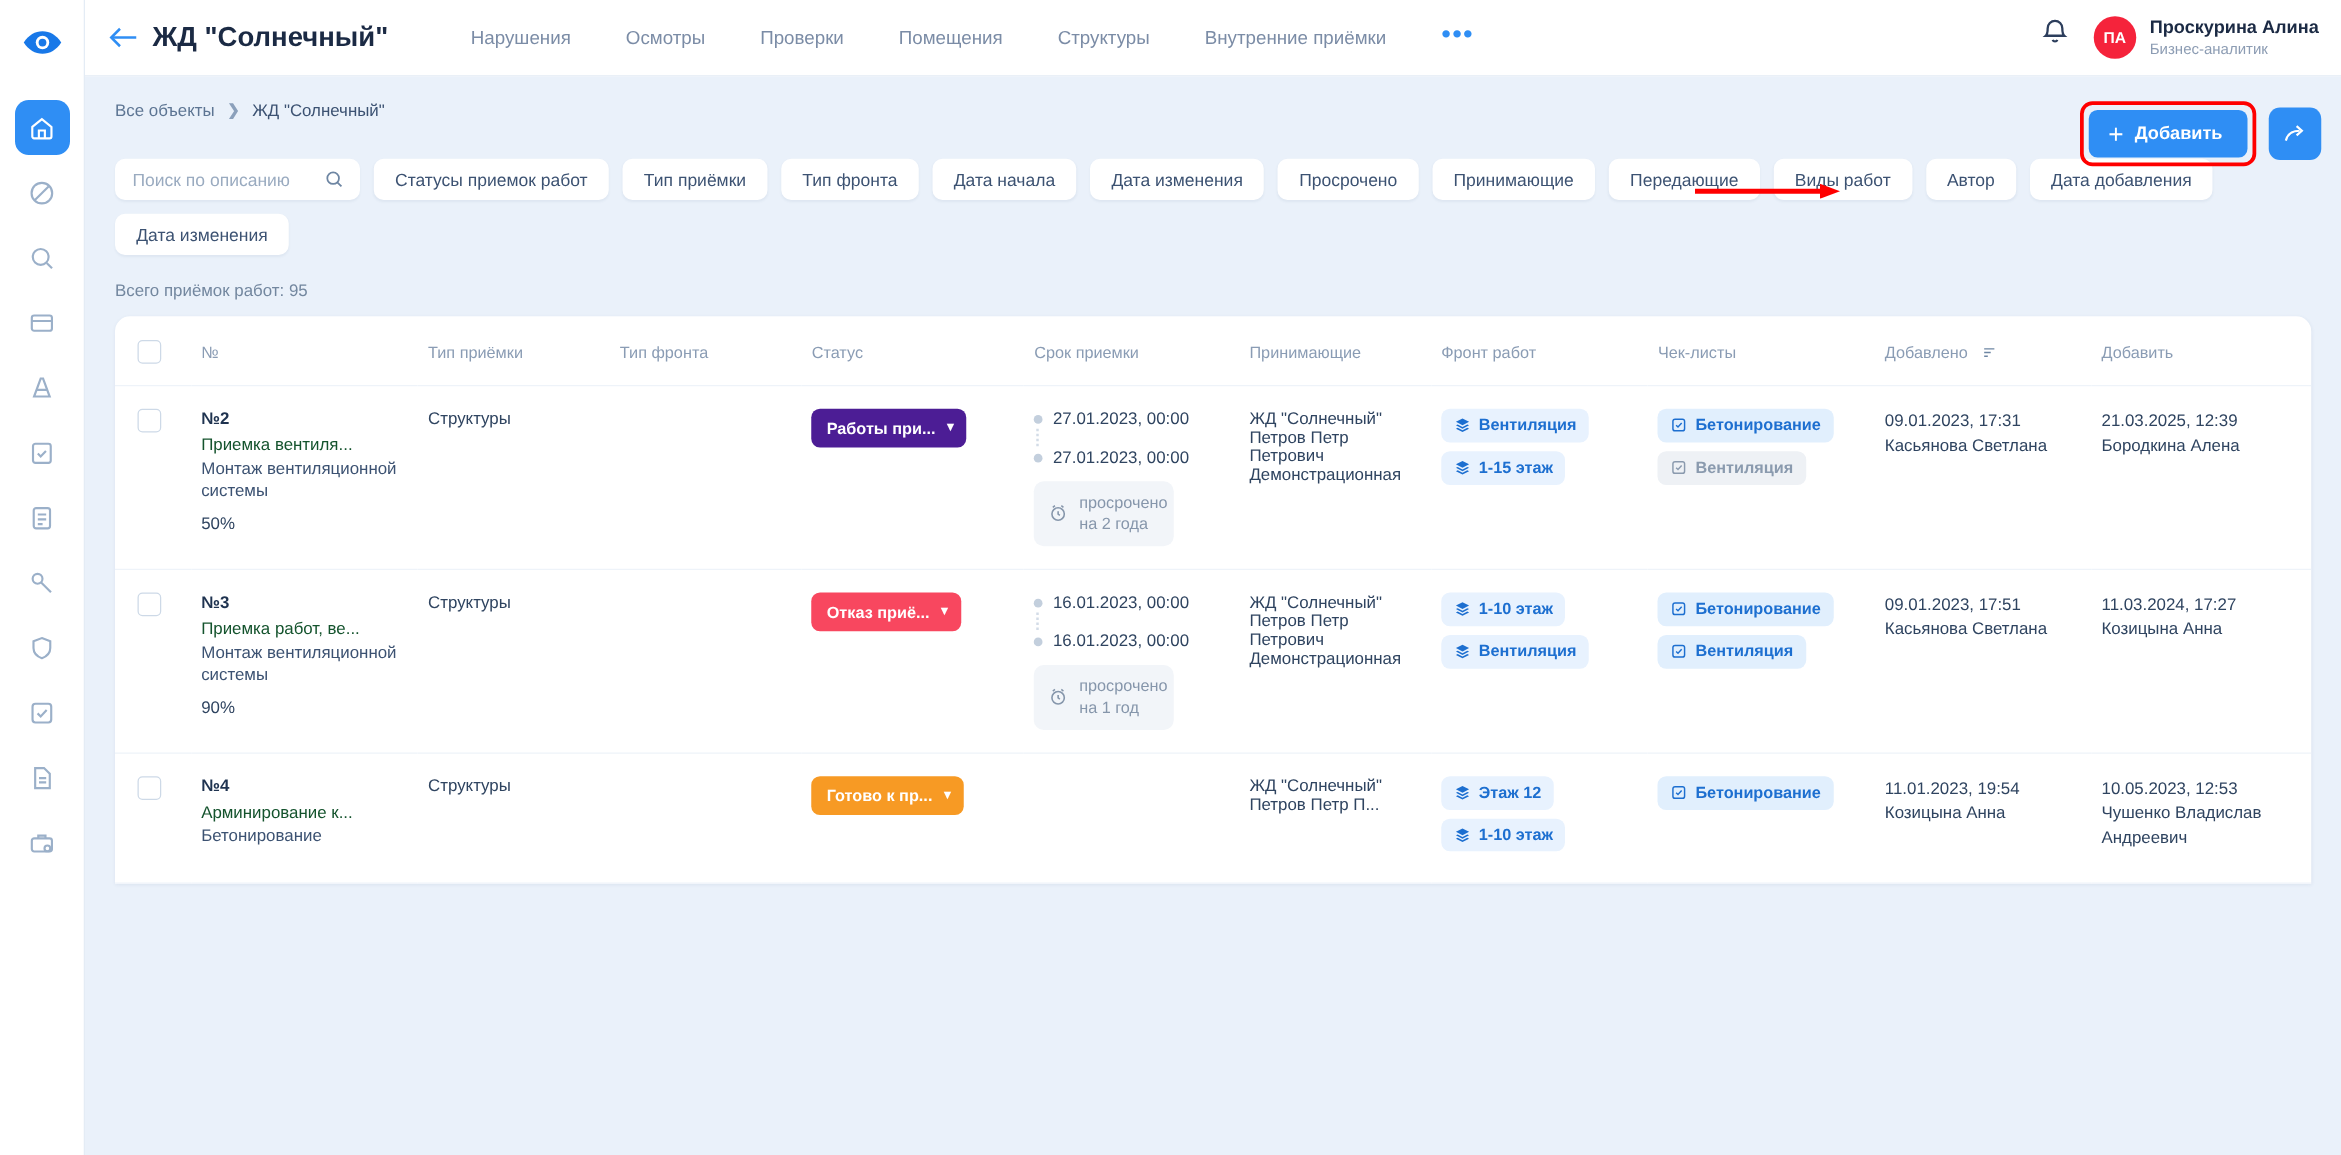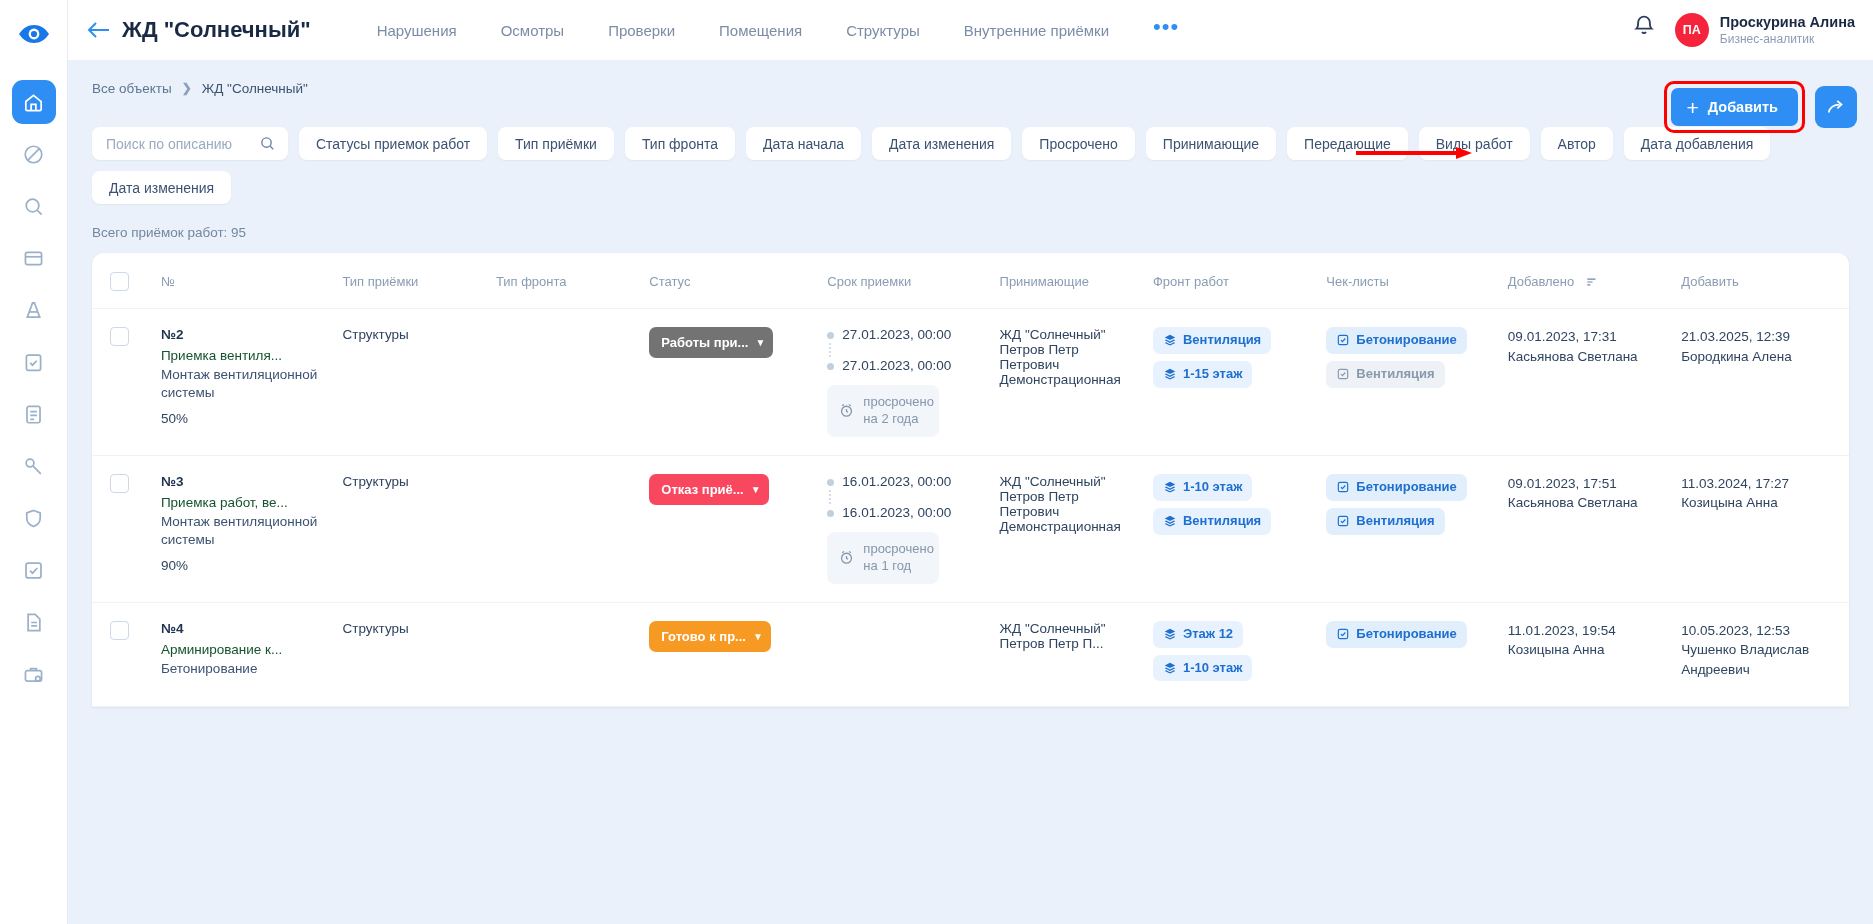--- a/index.html
+++ b/index.html
@@ -384,21 +384,21 @@
               </td>
               <td>
                 <div class="rownum">№2</div>
                 <div class="rowdesc">Приемка вентиля...</div>
                 <div class="rowsub">Монтаж вентиляционной системы</div>
                 <div class="rowpct">50%</div>
               </td>
               <td>Структуры</td>
               <td></td>
               <td>
-                <div class="status-pill" style="background:#737373">
+                <div class="status-pill" style="background:#4c1d95">
                   <span>Работы при...</span>
                   <span class="cv">▼</span>
                 </div>
               </td>
               <td>
                 <div class="term-line">
                   <span class="dot"></span>
                   <span>27.01.2023, 00:00</span>
                 </div>
                 <div class="term-conn"></div>

